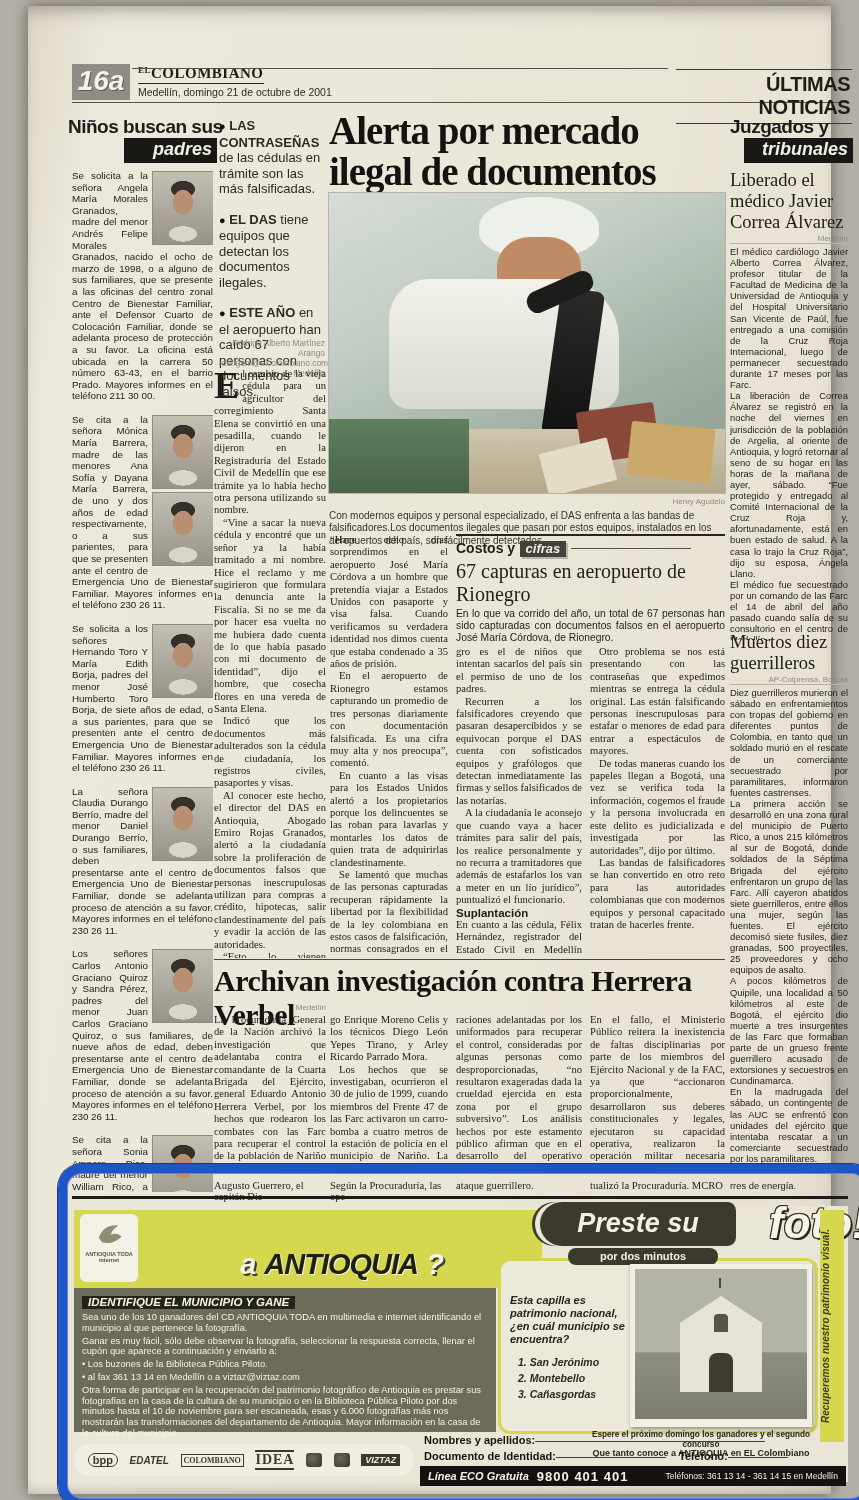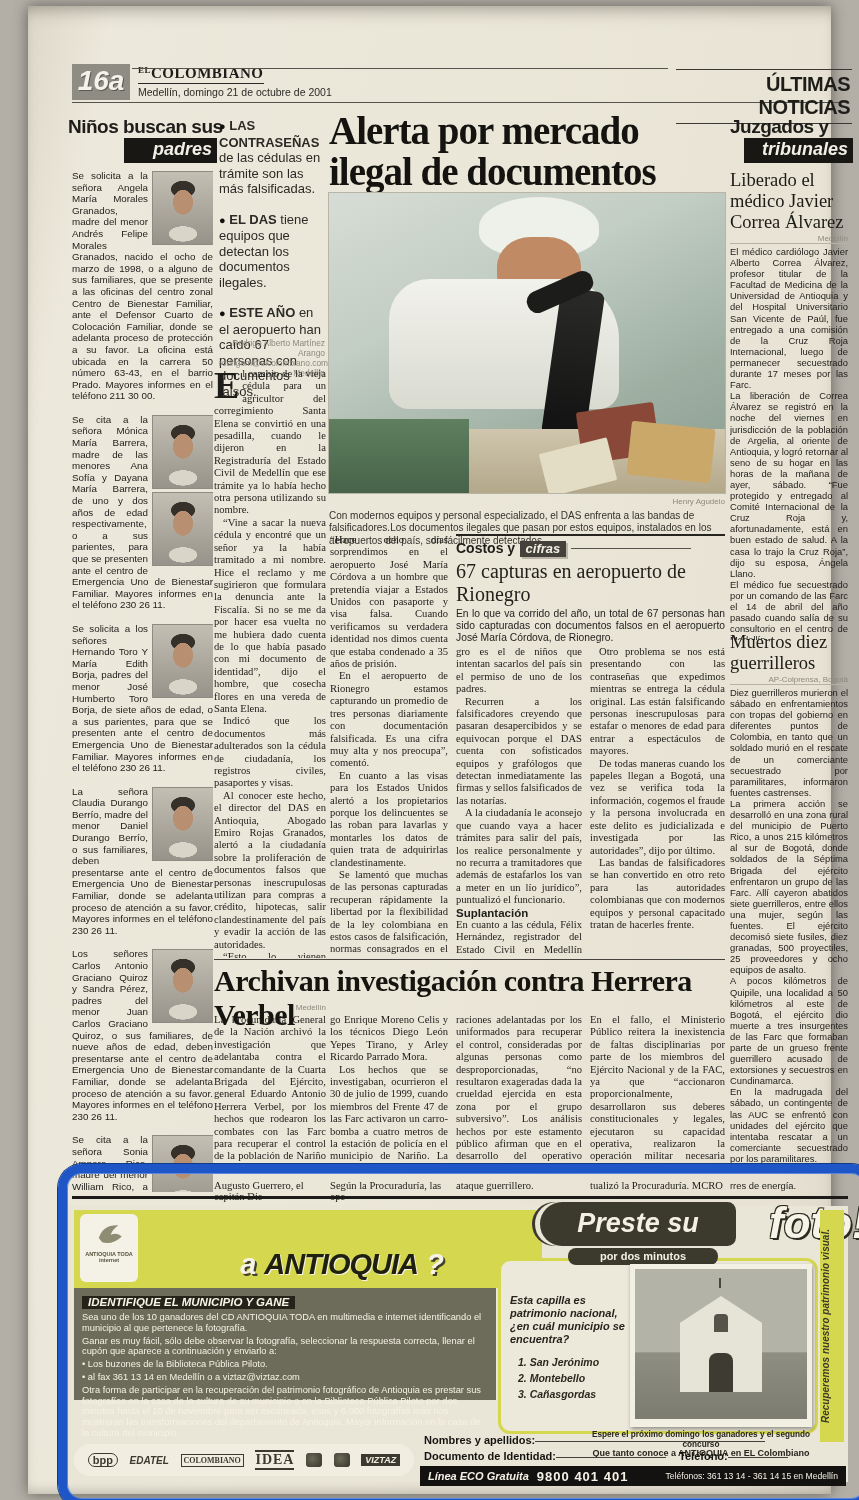--- a/index.html
+++ b/index.html
@@ -88,21 +88,21 @@
      text-shadow:2px 2px 0 #41402e;letter-spacing:-1px;z-index:12;text-align:center;}
   .ad-q2{left:118px;top:1242px;width:392px;font-size:29px;font-weight:800;font-style:italic;z-index:12;text-align:center;color:#f6f3e6;text-shadow:2px 2px 0 #41402e;}
   .ad-q2 .blk{color:#20200f;text-shadow:1px 1px 0 #f6f3e6;letter-spacing:-1px;}
   .preste{left:512px;top:1196px;width:196px;height:44px;background:#3b3a2d;border-radius:26px 10px 10px 26px;
      color:#f4f1e4;font-weight:800;font-style:italic;font-size:27px;text-align:center;line-height:42px;z-index:12;
      box-shadow:-5px 0 0 #e9e5d7,-8px 0 0 #3b3a2d;}
   .foto{left:700px;top:1192px;font-size:44px;font-weight:800;font-style:italic;color:#f6f3e8;
      text-shadow:2px 2px 0 #2c2b20,-1px -1px 0 #2c2b20,1px -1px 0 #2c2b20,-1px 1px 0 #2c2b20;z-index:12;margin-left:41px;}
   .minutos{left:540px;top:1242px;width:150px;height:17px;background:#3b3a2d;border-radius:8px;color:#f4f1e4;
      font-weight:bold;font-size:11px;text-align:center;line-height:16px;z-index:12;}
-  .olive{left:46px;top:1282px;width:422px;height:112px;background:#6d6c5b;z-index:11;padding:4px 8px;box-sizing:border-box;}
+  .olive{left:46px;top:1282px;width:422px;height:144px;background:#6d6c5b;z-index:11;padding:4px 8px;box-sizing:border-box;}
   .identif{font-weight:800;font-style:italic;font-size:11.5px;color:#f7f4e6;background:#24231a;display:inline-block;padding:0 6px 1px;}
   .olive p{margin:2px 0 0;color:#f5f2e6;font-size:9.3px;line-height:10.8px;}
   .logostrip{left:46px;top:1438px;width:340px;height:32px;background:#f1eee1;border-radius:16px;z-index:11;
      display:flex;align-items:center;justify-content:space-around;padding:0 8px;box-sizing:border-box;}
   .lg{font-weight:800;color:#3c3a30;font-size:10px;white-space:nowrap;}
   .lg.bpp{border:1.5px solid #3c3a30;border-radius:8px;padding:0 4px;font-size:11px;}
   .lg.ser{font-family:"Liberation Serif",serif;font-size:8px;border:1px solid #3c3a30;padding:1px 2px;}
   .lg.idea{font-family:"Liberation Serif",serif;font-size:14px;letter-spacing:1px;border-bottom:2px solid #3c3a30;border-top:2px solid #3c3a30;}
   .blob{width:16px;height:14px;background:radial-gradient(circle at 40% 40%,#6b6957,#35342a);border-radius:3px;}
   .lg.viz{background:#3c3a30;color:#f1eee1;padding:1px 4px;font-style:italic;font-size:9px;}

